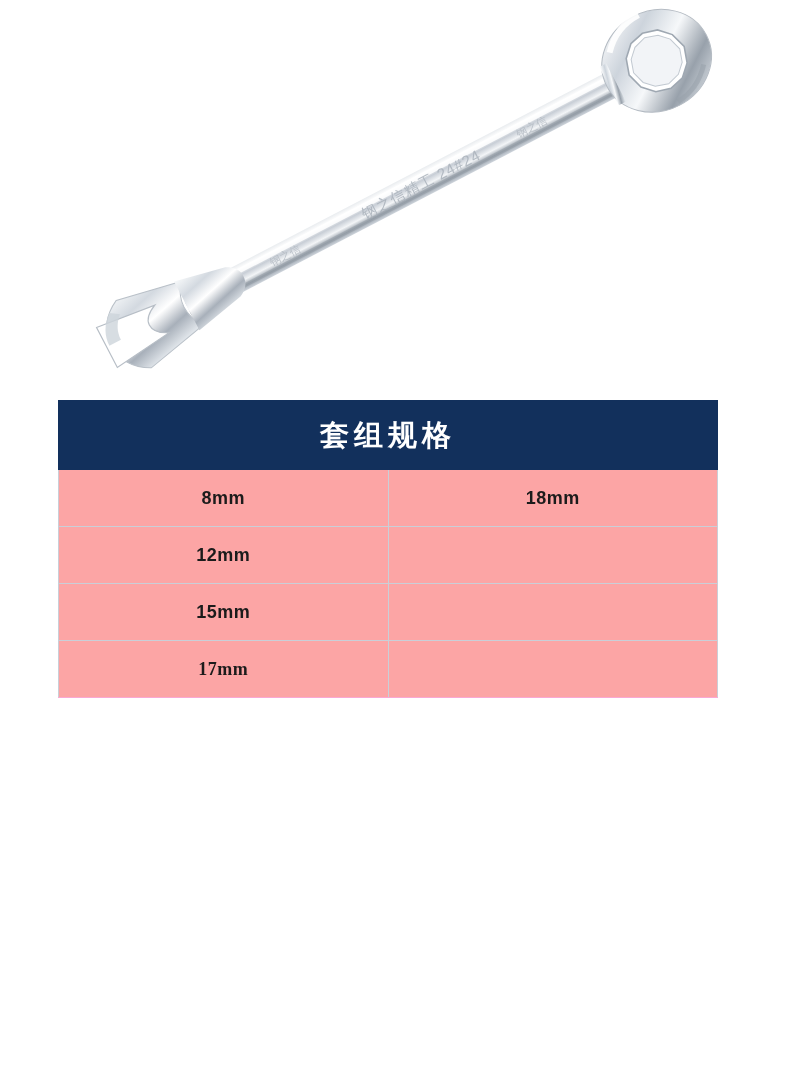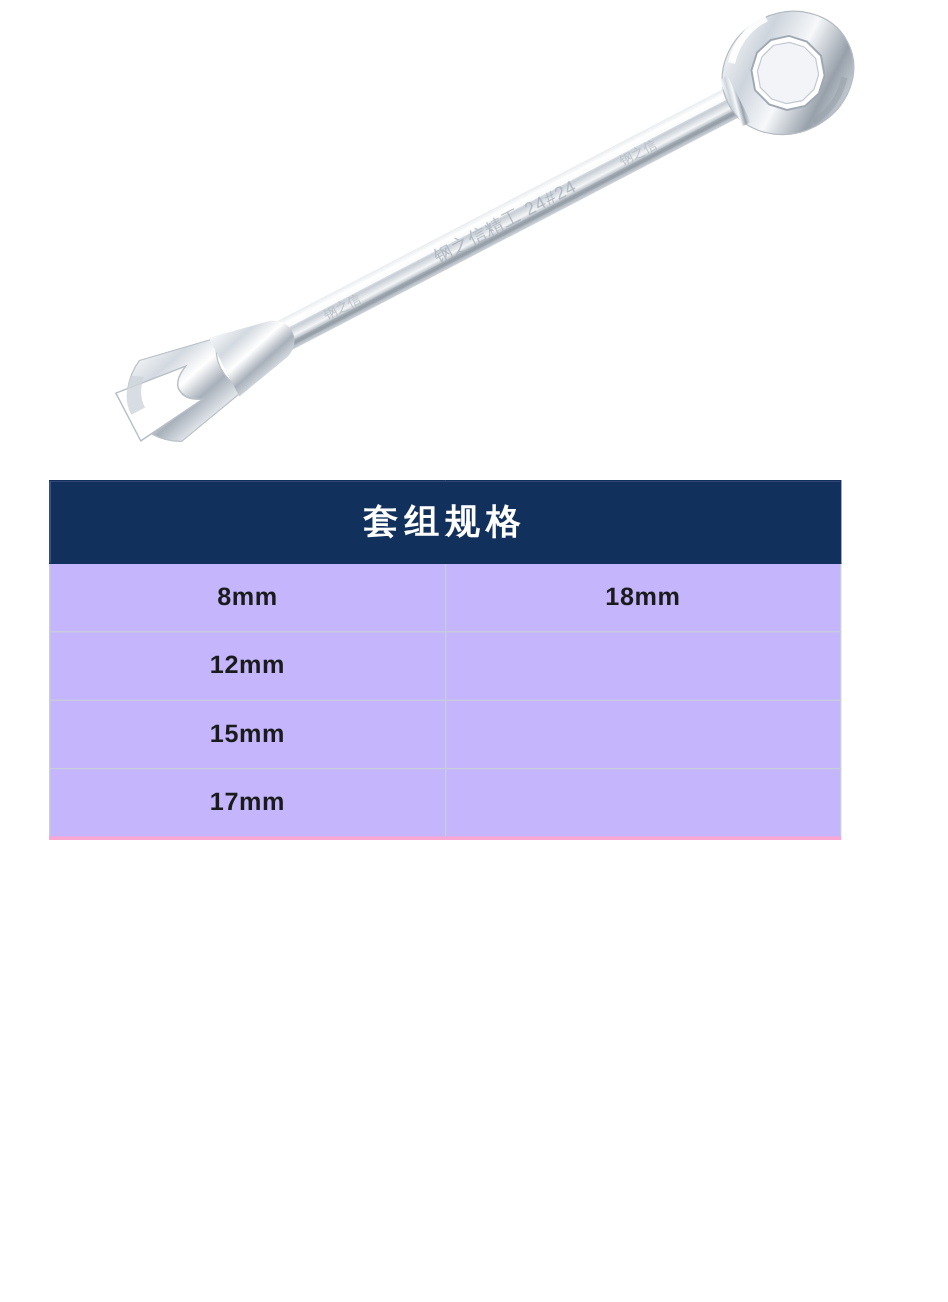--- a/index.html
+++ b/index.html
@@ -37,52 +37,53 @@
   }
   .wrench-svg {
     position: absolute;
     left: 40px;
     top: 0px;
   }
 
   
   .spec-table {
     position: absolute;
-    left: 41px;
+    left: 58px;
     top: 400px;
     width: 660px;
     border: 1px solid #c9cfd8;
     border-collapse: collapse;
     box-sizing: border-box;
-    background: #c4b5fd;
+    background: #fca5a5;
   }
   .spec-title {
     background: #12305c;
     color: #ffffff;
     text-align: center;
     font-size: 29px;
     font-weight: bold;
     letter-spacing: 5px;
     height: 66px;
     line-height: 66px;
     border: 1px solid #12305c;
   }
   .spec-table td {
     width: 50%;
     height: 54px;
     text-align: center;
     vertical-align: middle;
-    font-size: 21px;
+    font-size: 18px;
     font-weight: bold;
     color: #1b1b1b;
     border: 1px solid #c9cfd8;
     letter-spacing: 0.5px;
   }
   .spec-table tr:last-child td {
-    border-bottom: 3px solid #f9a8d4;
+    border-bottom: 1px solid #f9a8d4;
+    font-family: Liberation Serif, serif;
   }
   .empty-cell {
     color: transparent;
   }
 </style>
 </head>
 <body>
 
 <div class="page">
 

